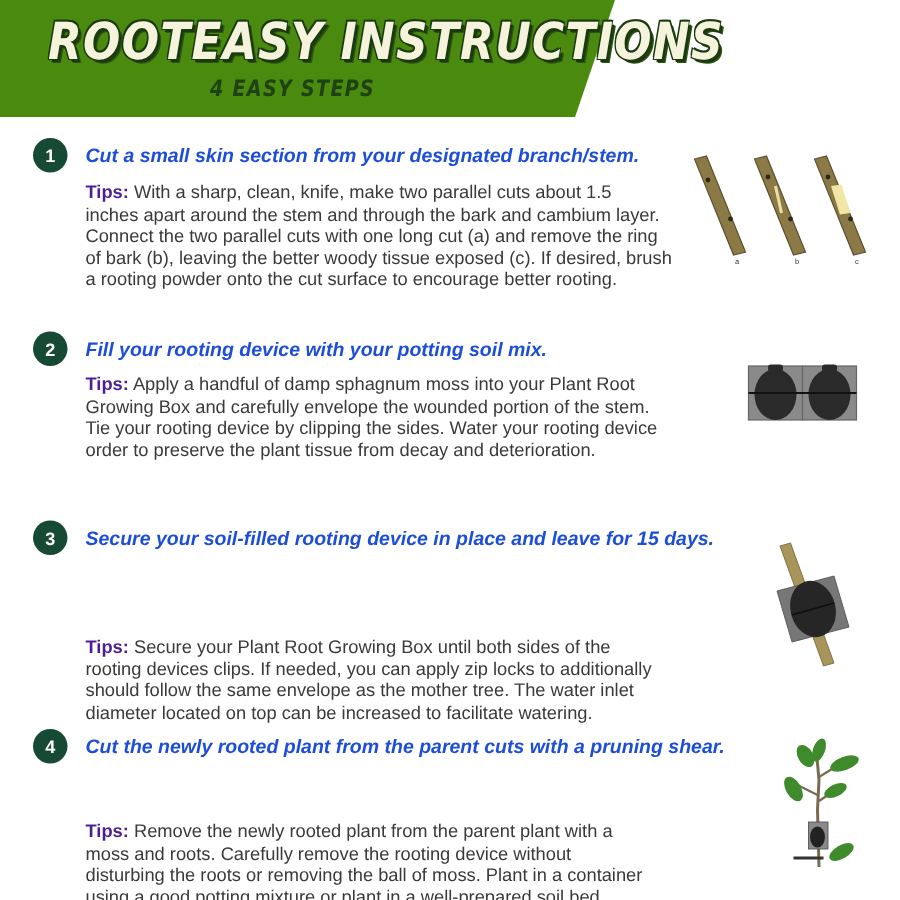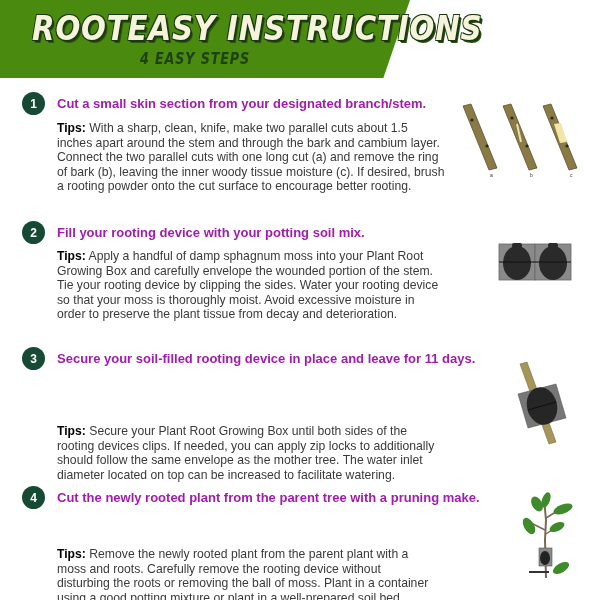--- a/index.html
+++ b/index.html
@@ -26,47 +26,48 @@
     transform: scaleX(0.85); transform-origin: left top; white-space: nowrap;
   }
 
   .step { position: absolute; left: 0; width: 600px; }
   .step-badge {
     position: absolute; left: 22px; width: 23px; height: 23px; border-radius: 50%;
     background: #164a34; color: #ffffff; font-weight: bold; font-size: 12px;
     display: flex; align-items: center; justify-content: center;
   }
   .step-heading {
-    position: absolute; left: 57px; font-weight: bold; font-size: 13px; color: #a21caf;
+    position: absolute; left: 57px; font-weight: bold; font-size: 13px; color: #1d4ed8;
     white-space: nowrap;
+    font-style: italic;
   }
   .step-tips {
     position: absolute; left: 57px; width: 400px; font-size: 12.2px; line-height: 14.6px; color: #3a3a3a;
   }
-  .step-tips .tips-label { font-weight: bold; color: #000000; }
+  .step-tips .tips-label { font-weight: bold; color: #4c1d95; }
   .tips-line { display: block; white-space: nowrap; }
 
   .illus { position: absolute; }
   .stage-label { position: absolute; font-size: 5px; color: #333; }
 </style>
 </head>
 <body>
 
 <div class="header-band"></div>
 <div class="header-title">ROOTEASY INSTRUCTIONS</div>
 <div class="header-subtitle">4 EASY STEPS</div>
 
 <div class="step" style="top:92px;">
   <div class="step-badge" style="top:0px;">1</div>
   <div class="step-heading" style="top:4px;">Cut a small skin section from your designated branch/stem.</div>
   <div class="step-tips" style="top:29px;">
     <span class="tips-line"><span class="tips-label">Tips:</span><span> With a sharp, clean, knife, make two parallel cuts about 1.5</span></span>
     <span class="tips-line">inches apart around the stem and through the bark and cambium layer.</span>
     <span class="tips-line">Connect the two parallel cuts with one long cut (a) and remove the ring</span>
-    <span class="tips-line">of bark (b), leaving the inner woody tissue moisture (c). If desired, brush</span>
+    <span class="tips-line">of bark (b), leaving the better woody tissue exposed (c). If desired, brush</span>
     <span class="tips-line">a rooting powder onto the cut surface to encourage better rooting.</span>
   </div>
 </div>
 <div class="illus" style="left:455px; top:98px; width:140px; height:86px;">
   <svg width="140" height="86" viewBox="0 0 140 86">
     <g>
       <polygon points="8,8 16,6 42,70 34,72" fill="#8b7a45" stroke="#5c5030" stroke-width="0.8"></polygon>
       <circle cx="17" cy="22" r="1.6" fill="#2a2a1a"></circle>
       <circle cx="32" cy="48" r="1.6" fill="#2a2a1a"></circle>
     </g>
@@ -88,58 +89,57 @@
   <span class="stage-label" style="left:115px; top:74px;">c</span>
 </div>
 
 <div class="step" style="top:221px;">
   <div class="step-badge" style="top:0px;">2</div>
   <div class="step-heading" style="top:4px;">Fill your rooting device with your potting soil mix.</div>
   <div class="step-tips" style="top:28px;">
     <span class="tips-line"><span class="tips-label">Tips:</span><span> Apply a handful of damp sphagnum moss into your Plant Root</span></span>
     <span class="tips-line">Growing Box and carefully envelope the wounded portion of the stem.</span>
     <span class="tips-line">Tie your rooting device by clipping the sides. Water your rooting device</span>
-    <span class="tips-line">so that your moss is thoroughly moist. Avoid excessive moisture in</span>
     <span class="tips-line">order to preserve the plant tissue from decay and deterioration.</span>
   </div>
 </div>
 <div class="illus" style="left:498px; top:240px; width:75px; height:42px;">
   <svg width="75" height="42" viewBox="0 0 75 42">
     <rect x="1" y="4" width="36" height="36" fill="#8a8a8a" stroke="#666" stroke-width="0.8"></rect>
     <rect x="37" y="4" width="36" height="36" fill="#8a8a8a" stroke="#666" stroke-width="0.8"></rect>
     <ellipse cx="19" cy="23" rx="14" ry="17" fill="#2a2a2a"></ellipse>
     <ellipse cx="55" cy="23" rx="14" ry="17" fill="#2a2a2a"></ellipse>
     <rect x="14" y="3" width="10" height="5" rx="2" fill="#2a2a2a"></rect>
     <rect x="50" y="3" width="10" height="5" rx="2" fill="#2a2a2a"></rect>
     <line x1="1" y1="22" x2="73" y2="22" stroke="#111" stroke-width="1.2"></line>
   </svg>
 </div>
 
 <div class="step" style="top:347px;">
   <div class="step-badge" style="top:0px;">3</div>
-  <div class="step-heading" style="top:4px;">Secure your soil-filled rooting device in place and leave for 11 days.</div>
+  <div class="step-heading" style="top:4px;">Secure your soil-filled rooting device in place and leave for 15 days.</div>
   <div class="step-tips" style="top:29px;margin-top:48px;">
     <span class="tips-line"><span class="tips-label">Tips:</span><span> Secure your Plant Root Growing Box until both sides of the</span></span>
     <span class="tips-line">rooting devices clips. If needed, you can apply zip locks to additionally</span>
     <span class="tips-line">should follow the same envelope as the mother tree. The water inlet</span>
     <span class="tips-line">diameter located on top can be increased to facilitate watering.</span>
   </div>
 </div>
 <div class="illus" style="left:510px; top:360px; width:70px; height:85px;">
   <svg width="70" height="85" viewBox="0 0 70 85">
     <polygon points="10,4 17,2 46,82 39,84" fill="#a8955a" stroke="#7a6a3c" stroke-width="0.6"></polygon>
     <polygon points="8,34 46,24 56,58 18,68" fill="#777" stroke="#555" stroke-width="0.6"></polygon>
     <ellipse cx="32" cy="46" rx="15" ry="19" fill="#262626" transform="rotate(-15 32 46)"></ellipse>
     <line x1="18" y1="50" x2="46" y2="42" stroke="#0e0e0e" stroke-width="1"></line>
   </svg>
 </div>
 
 <div class="step" style="top:486px;">
   <div class="step-badge" style="top:0px;">4</div>
-  <div class="step-heading" style="top:4px;">Cut the newly rooted plant from the parent tree with a pruning make.</div>
+  <div class="step-heading" style="top:4px;">Cut the newly rooted plant from the parent cuts with a pruning shear.</div>
   <div class="step-tips" style="top:29px;margin-top:32px;">
     <span class="tips-line"><span class="tips-label">Tips:</span><span> Remove the newly rooted plant from the parent plant with a</span></span>
     <span class="tips-line">moss and roots. Carefully remove the rooting device without</span>
     <span class="tips-line">disturbing the roots or removing the ball of moss. Plant in a container</span>
     <span class="tips-line">using a good potting mixture or plant in a well-prepared soil bed.</span>
   </div>
 </div>
 <div class="illus" style="left:515px; top:490px; width:65px; height:95px;">
   <svg width="65" height="95" viewBox="0 0 65 95">
     <path d="M29,8 L31,30 L30,50 L31,88" stroke="#7a6a50" stroke-width="2" fill="none"></path>

